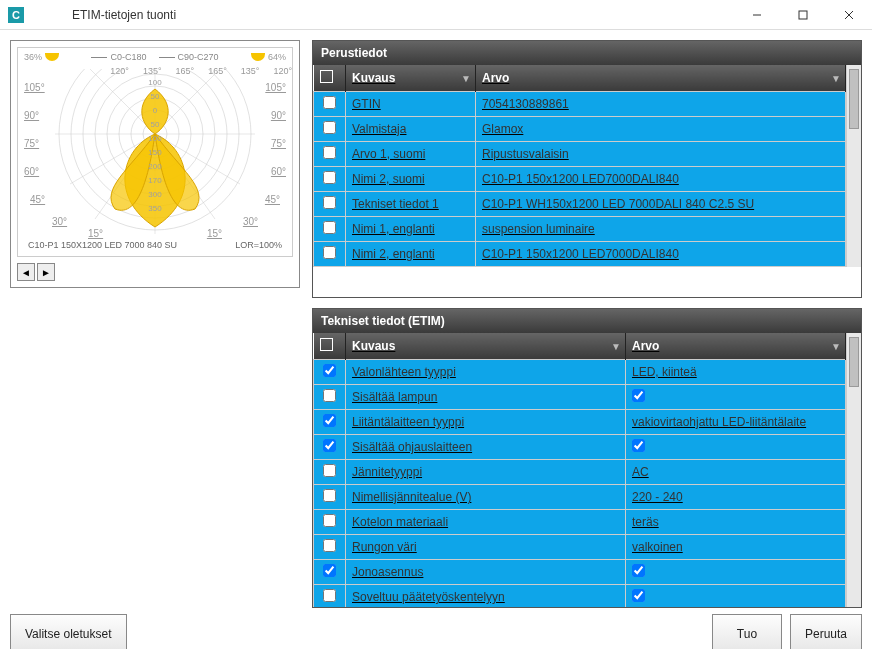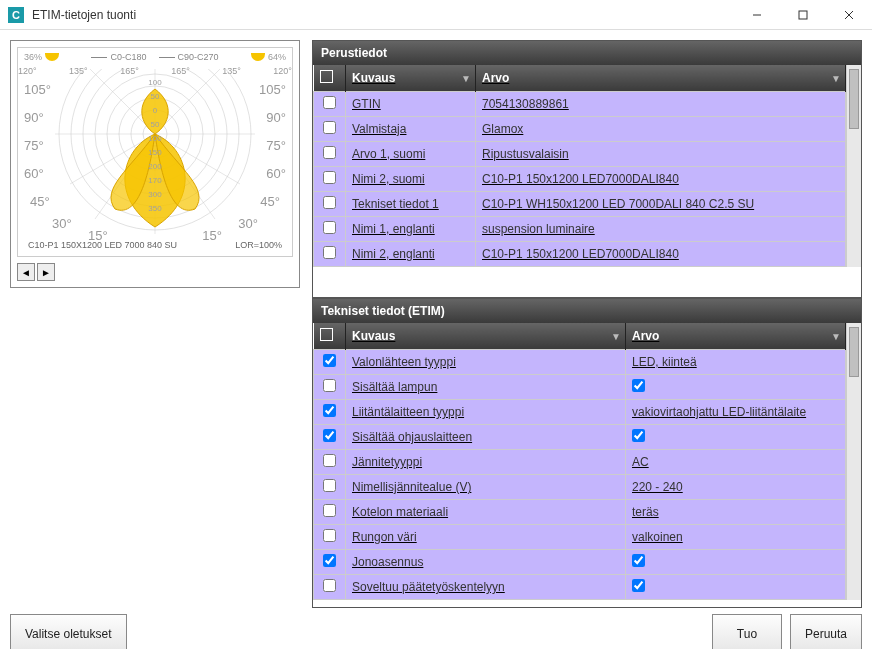--- a/index.html
+++ b/index.html
@@ -20,31 +20,31 @@
   border-bottom: 1px solid #ddd;
 }
 .titlebar .app-icon {
   width: 16px; height: 16px;
   background: #1a9aa8;
   color: #fff;
   display: flex; align-items: center; justify-content: center;
   font-size: 11px; font-weight: bold;
   margin-right: 8px;
 }
-.titlebar .title { flex: 1; color: #333; }
+.titlebar .title { flex: 1; color: #333; margin-left: 40px; }
 .win-controls { display: flex; }
 .win-btn {
   width: 46px; height: 30px;
   display: flex; align-items: center; justify-content: center;
   color: #333; font-size: 13px;
 }
 
 .content { display: flex; padding: 10px 10px 0 10px; gap: 12px; height: 578px; }
 .left-col { width: 290px; }
-.right-col { flex: 1; display: flex; flex-direction: column; min-width: 0; }
+.right-col { flex: 1; display: flex; flex-direction: column; gap: 10px; min-width: 0; }
 
 .preview-box {
   border: 1px solid #888;
   padding: 6px;
   background: #fff;
 }
 .preview-inner {
   border: 1px solid #ccc;
   height: 210px;
   position: relative;
@@ -76,21 +76,21 @@
 .grid th {
   background: linear-gradient(#656565, #3a3a3a);
   color: #fff; font-weight: bold;
   padding: 5px 6px; text-align: left; font-size: 12px;
   border-right: 1px solid #222;
   position: relative;
 }
 .grid td {
   padding: 4px 6px;
   border: 1px solid #ccc;
-  background: #c4b5fd;
+  background: #0ea5e9;
   color: #333;
   white-space: nowrap;
   overflow: hidden;
   text-overflow: ellipsis;
 }
 .col-chk { width: 32px; text-align: center; }
 .grid th .filter-ic {
   position: absolute; right: 4px; top: 50%; transform: translateY(-50%);
   font-size: 10px; color: #bbb;
 }
@@ -119,21 +119,21 @@
   font-size: 9px; color: #888;
 }
 .pct-left { position: absolute; top: 4px; left: 6px; font-size: 9px; color: #999; display:flex; align-items:center; gap:3px;}
 .pct-right { position: absolute; top: 4px; right: 6px; font-size: 9px; color: #999; display:flex; align-items:center; gap:3px;}
 .lamp-ic { width:14px; height:8px; background:#f6c400; border-radius: 0 0 8px 8px; display:inline-block;}
 .caption-row {
   position: absolute; bottom: 6px; left: 0; right: 0;
   display: flex; justify-content: space-between;
   font-size: 9px; color: #666; padding: 0 10px; gap: 32px;
 }
-.ang-label { position: absolute; font-size: 13px; color: #999; }
+.ang-label { position: absolute; font-size: 10px; color: #999; text-decoration: underline; }
 .ring-label { position: absolute; font-size: 8px; color: #a0a0a0; transform: translateX(-50%); }
 
 svg.polar { position:absolute; left:50%; top:56%; transform:translate(-50%,-50%); }
 </style>
 </head>
 <body>
 
 <div class="titlebar">
   <div class="app-icon">C</div>
   <div class="title">ETIM-tietojen tuonti</div>
@@ -168,21 +168,21 @@
           </div>
         <div class="legend-row">
           <span><span style="display:inline-block;width:16px;border-top:1px solid #888;vertical-align:middle;margin-right:3px"></span><span>C0-C180</span></span>
           <span><span style="display:inline-block;width:16px;border-top:1px solid #888;vertical-align:middle;margin-right:3px"></span><span>C90-C270</span></span>
         </div>
         <div class="pct-right">
             <span class="lamp-ic"></span>
             <span>64%</span>
           </div>
 
-        <div style="position:absolute;top:18px;left:0;right:0;display:flex;justify-content:space-between;gap:14px;font-size:9px;color:#999">
+        <div style="position:absolute;top:18px;left:0;right:0;display:flex;justify-content:flex-end;gap:14px;font-size:9px;color:#999">
           <span>120°</span>
           <span>135°</span>
           <span>165°</span>
           <span>165°</span>
           <span>135°</span>
           <span>120°</span>
         </div>
 
         <span class="ang-label" style="top:34px;left:6px">105°</span>
         <span class="ang-label" style="top:62px;left:6px">90°</span>

